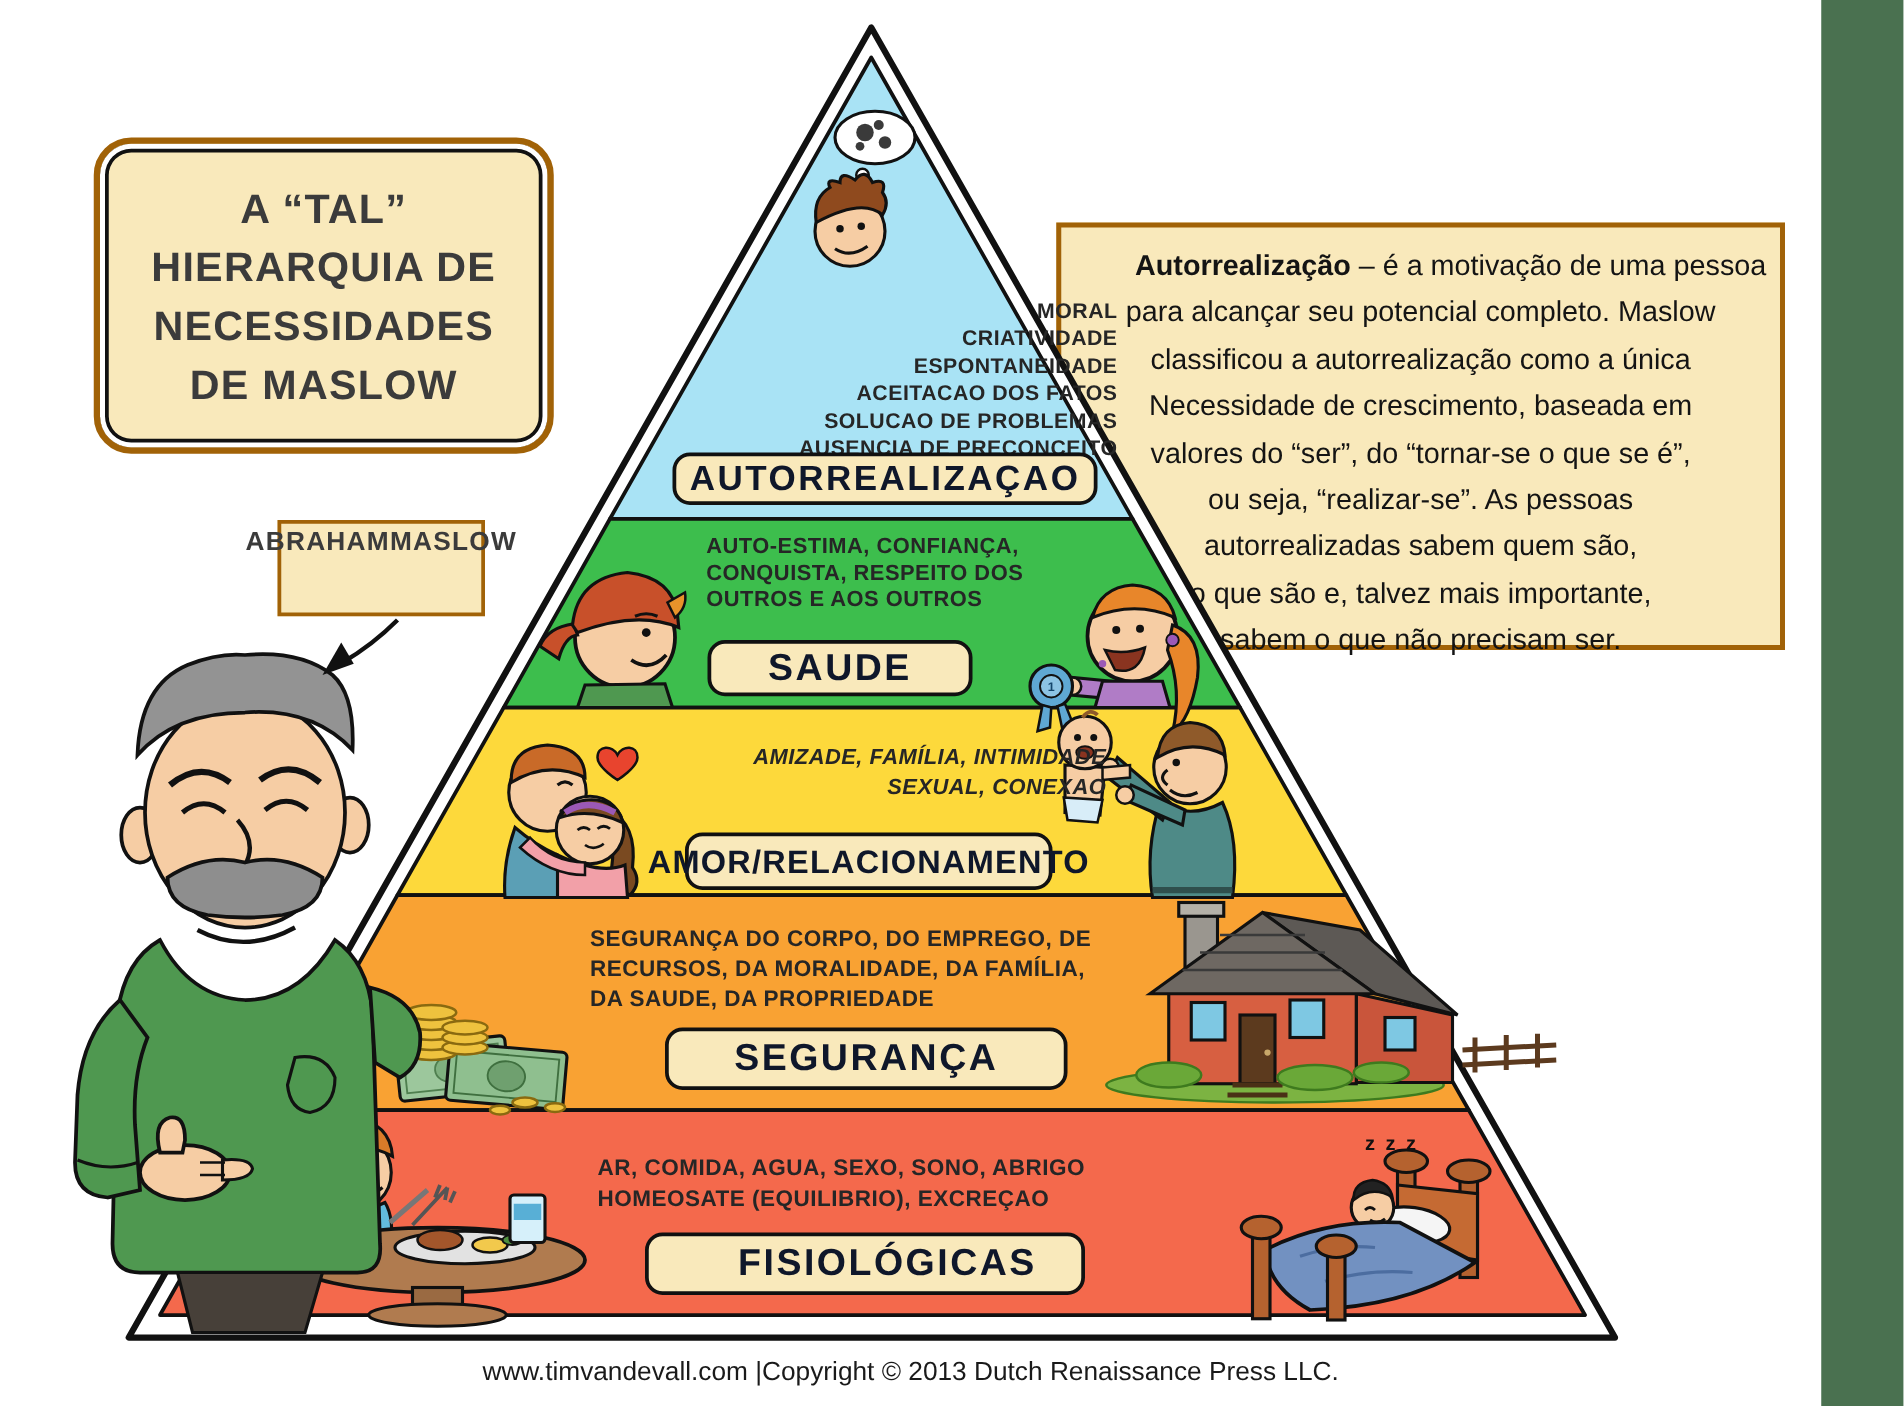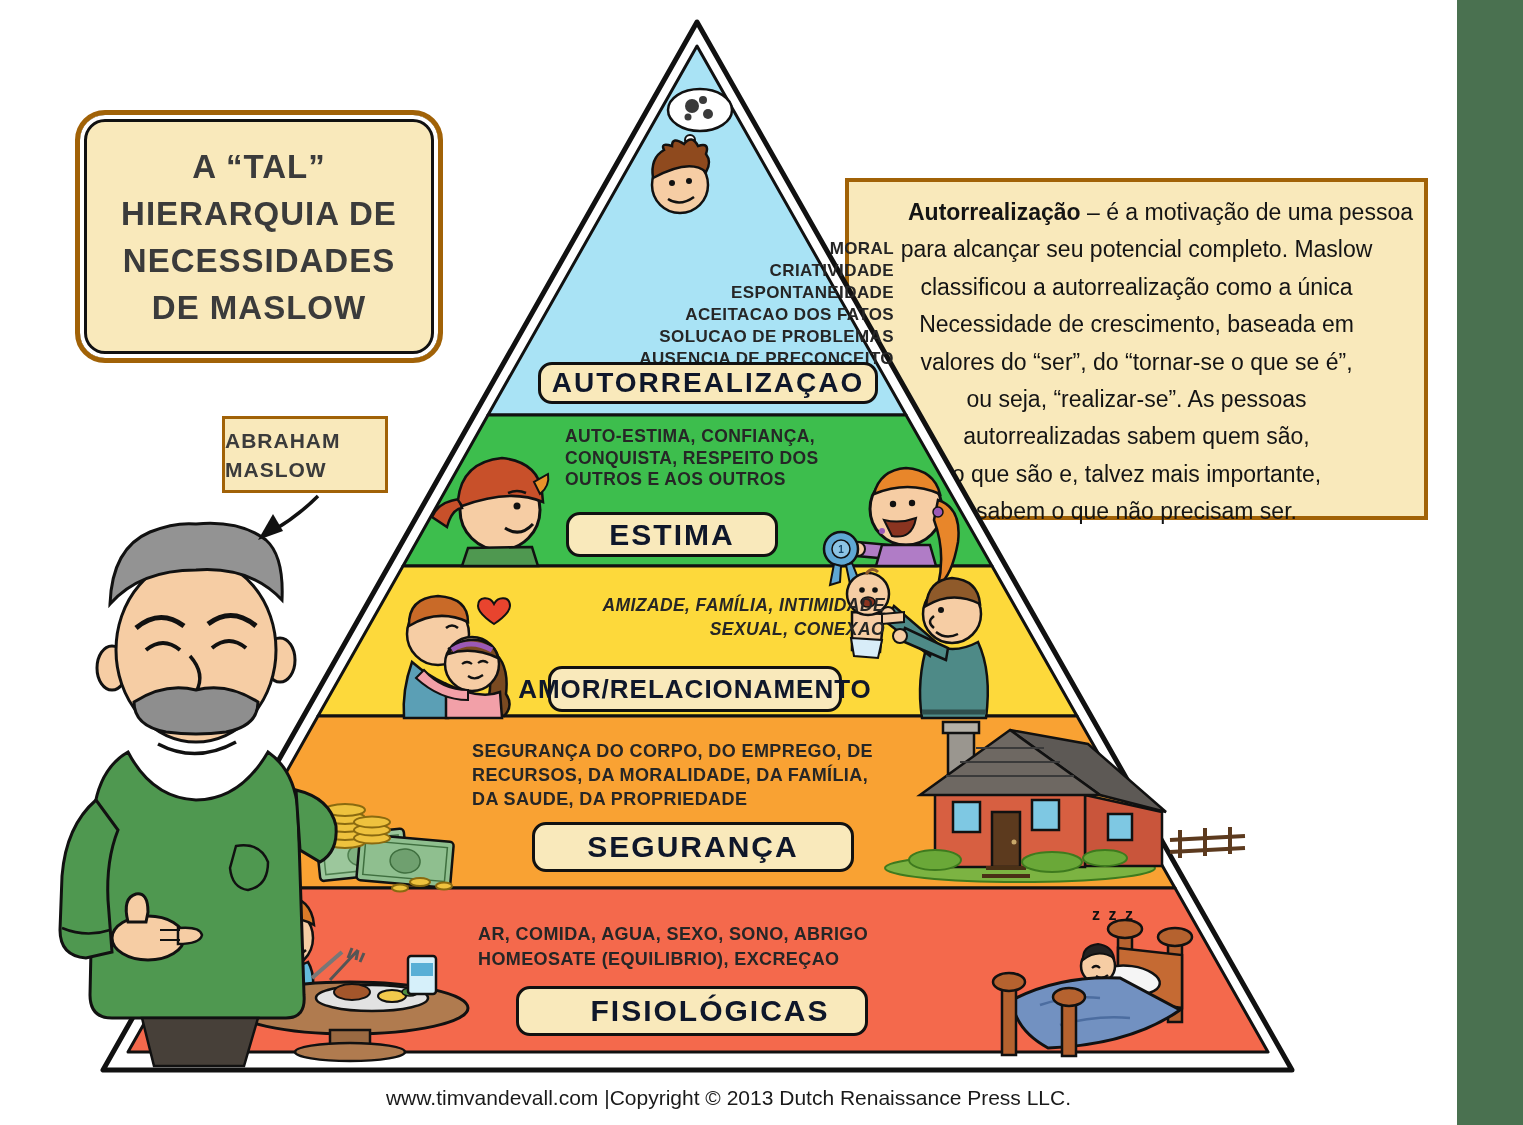--- a/index.html
+++ b/index.html
@@ -6,21 +6,21 @@
   .stage{position:relative;width:1523px;height:1125px;background:#ffffff;
          font-family:"Liberation Sans",sans-serif;overflow:hidden;}
   .sidebar{position:absolute;right:0;top:0;width:66px;height:1125px;background:#4A7150;}
   .svg-layer{position:absolute;left:0;top:0;z-index:2;}
   .box{position:absolute;background:#F9E9BB;border:8px solid #a16207;box-sizing:border-box;}
   .title-box{left:75px;top:110px;width:368px;height:253px;border-width:5px;border-radius:30px;
              box-shadow:inset 0 0 0 4px #fff, inset 0 0 0 7px #111;
              display:flex;flex-direction:column;justify-content:center;text-align:center;
              font-weight:bold;font-size:33px;line-height:47px;color:#3b3b3b;letter-spacing:1px;z-index:3;}
   .author-box{left:222px;top:416px;width:166px;height:77px;border-width:3px;
-              display:flex;flex-direction:column;justify-content:center;text-align:left;
+              display:flex;justify-content:center;text-align:left;
               font-weight:bold;font-size:21px;line-height:29px;color:#3b3b3b;letter-spacing:1px;z-index:3;}
   .info-box{left:845px;top:178px;width:583px;height:342px;border-width:4px;
             font-size:23px;line-height:37.4px;text-align:center;color:#141414;
             padding-top:12px;z-index:1;}
   .info-box .lead{font-weight:bold;margin-left:48px;}
   .lvl-text{position:absolute;font-weight:bold;color:#262626;letter-spacing:.4px;z-index:3;}
   .plaque{position:absolute;background:#F9E9BB;border:3px solid #111;border-radius:14px;
           font-weight:bold;color:#0f172a;letter-spacing:2px;z-index:3;
           display:flex;align-items:center;justify-content:center;box-sizing:border-box;}
   .footer{position:absolute;left:0;top:1086px;width:1457px;text-align:center;
@@ -297,19 +297,19 @@
     <div>RECURSOS, DA MORALIDADE, DA FAMÍLIA,</div>
     <div>DA SAUDE, DA PROPRIEDADE</div>
   </div>
 
   <div class="lvl-text" style="left:478px;top:922px;width:450px;font-size:18px;line-height:25px;">
     <div>AR, COMIDA, AGUA, SEXO, SONO, ABRIGO</div>
     <div>HOMEOSATE (EQUILIBRIO), EXCREÇAO</div>
   </div>
 
   <div class="plaque" style="left:538px;top:362px;width:340px;height:42px;font-size:28px;">AUTORREALIZAÇAO</div>
-  <div class="plaque" style="left:566px;top:512px;width:212px;height:45px;font-size:30px;">ESTIMA</div>
+  <div class="plaque" style="left:566px;top:512px;width:212px;height:45px;font-size:30px;">SAUDE</div>
   <div class="plaque" style="left:516px;top:666px;width:294px;height:46px;font-size:26px;letter-spacing:1px;margin-left:32px;">AMOR/RELACIONAMENTO</div>
   <div class="plaque" style="left:532px;top:822px;width:322px;height:50px;font-size:30px;">SEGURANÇA</div>
   <div class="plaque" style="left:516px;top:986px;width:352px;height:50px;font-size:30px;padding-left:36px;">FISIOLÓGICAS</div>
 
   <div class="footer">www.timvandevall.com |Copyright © 2013 Dutch Renaissance Press LLC.</div>
 </div>
 
 </body></html>

